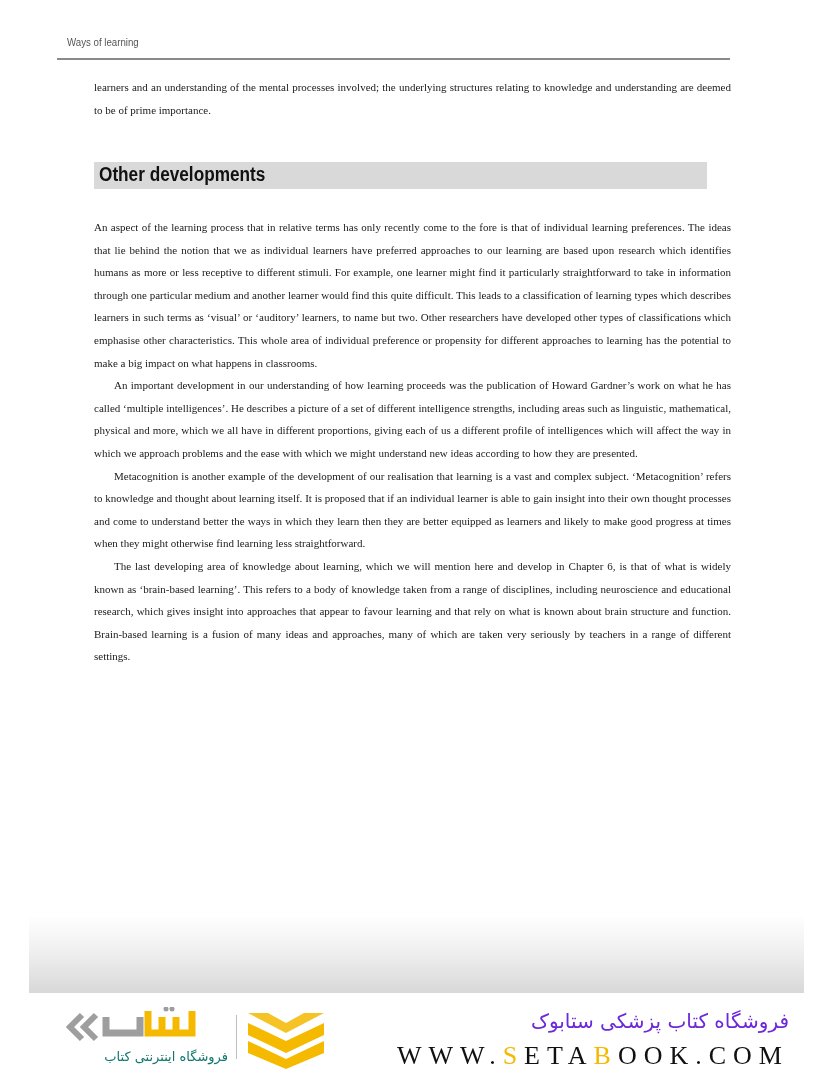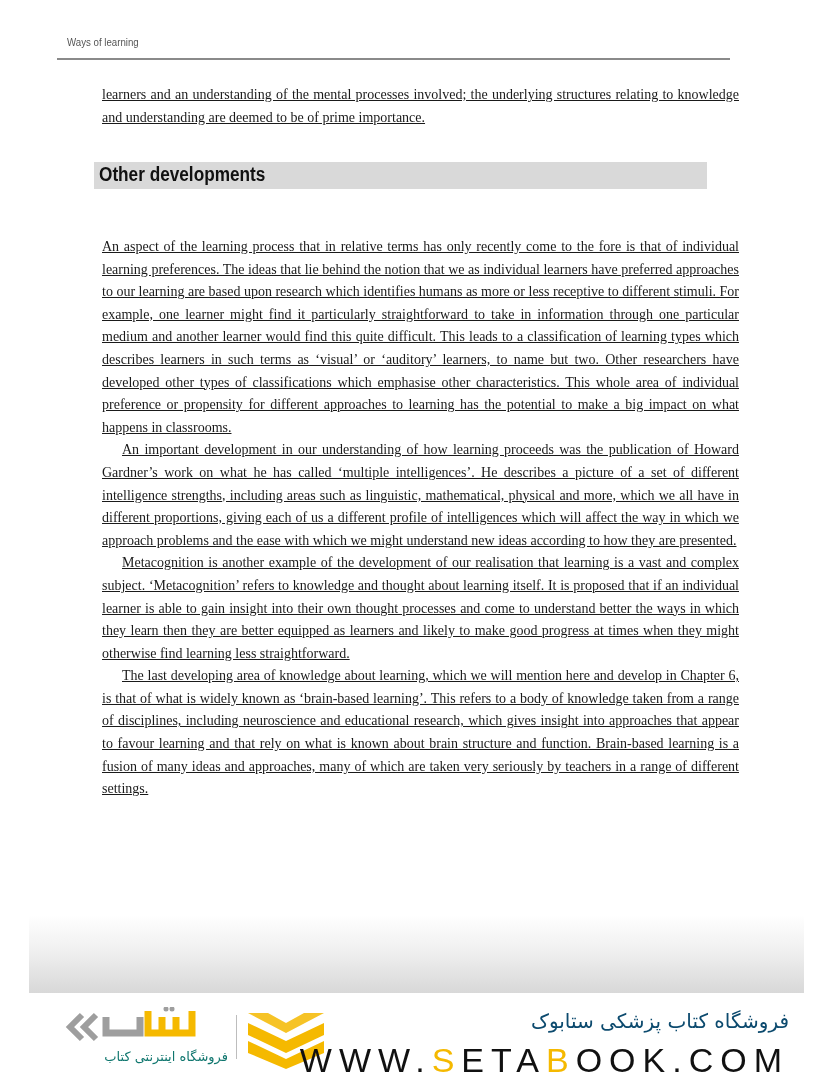--- a/index.html
+++ b/index.html
@@ -10,35 +10,35 @@
   .running-head {
     position: absolute; left: 67px; top: 36px;
     font-family: "Liberation Sans", sans-serif; font-size: 11px; color: #555;
     transform: scaleX(0.88); transform-origin: left top;
   }
   .head-rule {
     position: absolute; left: 57px; top: 58px; width: 673px; height: 2px; background: #8a8a8a;
   }
   .body-text {
     position: absolute; left: 94px; width: 637px;
-    font-size: 14px; line-height: 22.6px; text-align: justify; margin: 8px; text-decoration: underline;
+    font-size: 11px; line-height: 22.6px; text-align: justify; margin: 0;
   }
   .body-text p { margin: 0; }
   .body-text p.indent { text-indent: 20px; }
   #lead { top: 76px; }
   .section-head {
     position: absolute; left: 94px; top: 162px; width: 613px; height: 27px;
     background: #d9d9d9;
   }
   .section-head span {
     position: absolute; left: 5px; top: 1px;
     font-family: "Liberation Sans", sans-serif; font-weight: bold; font-size: 20px; color: #111;
     transform: scaleX(0.86); transform-origin: left top; white-space: nowrap;
   }
-  #main { top: 228px; }
+  #main { top: 216px; }
   .fade-band {
     position: absolute; left: 29px; top: 915px; width: 775px; height: 78px;
     background: linear-gradient(to bottom, #ffffff 0%, #f0f0f0 45%, #d8d8d8 100%);
   }
   .banner {
     position: absolute; left: 0; top: 993px; width: 833px; height: 87px; background: #fff;
   }
   .logo-chev {
     position: absolute; left: 248px; top: 20px; width: 76px; height: 56px;
   }
@@ -48,25 +48,25 @@
   .logo-word {
     position: absolute; left: 62px; top: 14px; width: 170px; height: 40px;
   }
   .logo-sub {
     position: absolute; left: 66px; top: 56px; width: 162px;
     font-family: "DejaVu Sans", sans-serif; font-size: 13px; color: #0f766e; text-align: right;
     direction: rtl;
   }
   .store-fa {
     position: absolute; right: 44px; top: 16px;
-    font-family: "DejaVu Sans", sans-serif; font-size: 20px; color: #0c4a6e; direction: rtl;
+    font-family: "DejaVu Sans", sans-serif; font-size: 20px; color: #6d28d9; direction: rtl;
   }
   .store-url {
     position: absolute; right: 44px; top: 48px;
-    font-family: Liberation Sans, sans-serif; font-size: 34px; letter-spacing: 7px; color: #111;
+    font-family: Liberation Serif, serif; font-size: 26px; letter-spacing: 7px; color: #111;
   }
   .store-url .hl { color: #f5b900; }
 </style>
 </head>
 <body>
 
 <div class="running-head">Ways of learning</div>
 <div class="head-rule"></div>
 
 <div class="body-text" id="lead">

